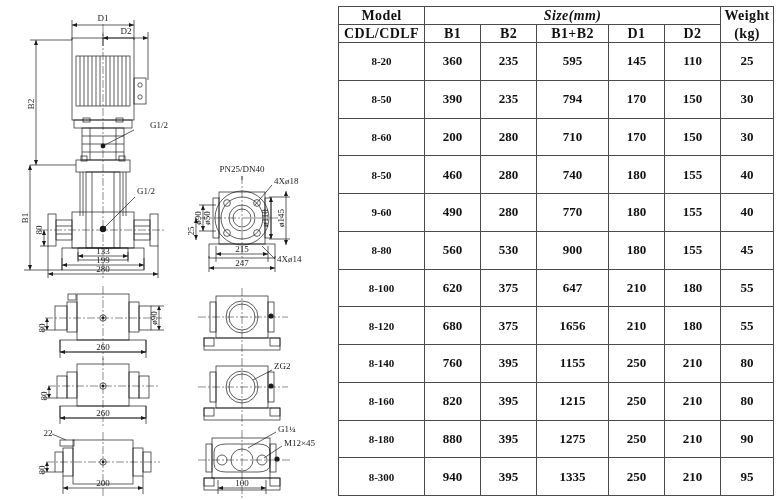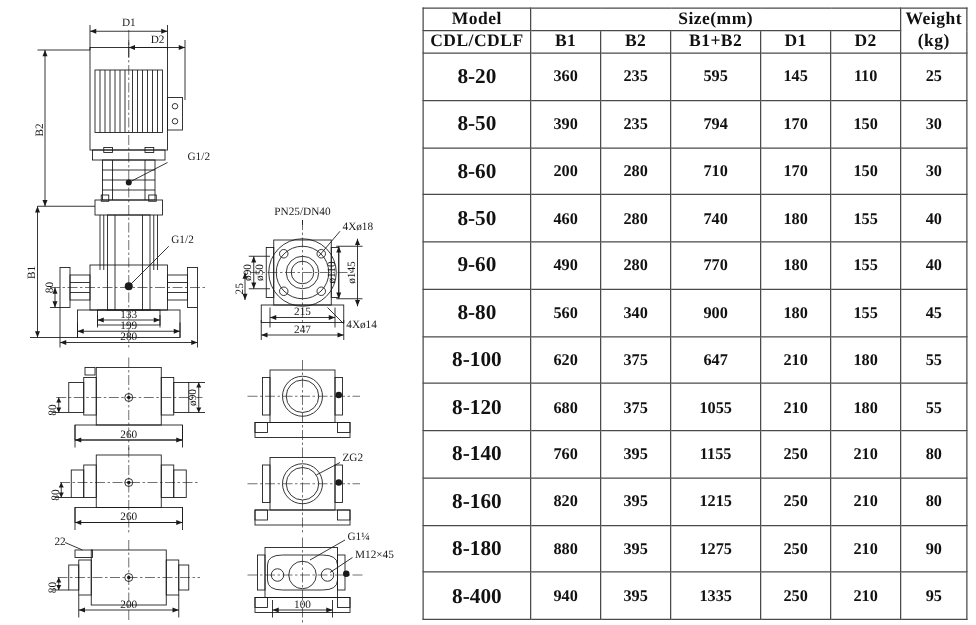--- a/index.html
+++ b/index.html
@@ -60,31 +60,31 @@
   table.spec thead th {
     font-weight: bold;
     font-size: 14px;
     letter-spacing: 0.4px;
   }
   table.spec tbody td {
     font-weight: bold;
     font-size: 13px;
   }
   table.spec tbody td.model {
-    font-size: 17px;
+    font-size: 11px;
   }
   .col-model  { width: 86px; }
   .col-b1     { width: 56px; }
   .col-b2     { width: 56px; }
   .col-sum    { width: 72px; }
   .col-d1     { width: 56px; }
   .col-d2     { width: 56px; }
   .col-weight { width: 53px; }
 
-  .hdr-size   { font-size: 14px; }
+  .hdr-size   { font-size: 14px; font-style: italic; }
   .hdr-weight { font-size: 14px; line-height: 1.25; }
 
   
   text {
     font-family: "Liberation Serif", serif;
     fill: #1a1a1a;
   }
 </style>
 </head>
 <body>
@@ -498,40 +498,40 @@
             <td>490</td>
             <td>280</td>
             <td>770</td>
             <td>180</td>
             <td>155</td>
             <td>40</td>
           </tr>
           <tr>
             <td class="model">8-80</td>
             <td>560</td>
-            <td>340</td>
+            <td>530</td>
             <td>900</td>
             <td>180</td>
             <td>155</td>
             <td>45</td>
           </tr>
           <tr>
             <td class="model">8-100</td>
             <td>620</td>
             <td>375</td>
             <td>647</td>
             <td>210</td>
             <td>180</td>
             <td>55</td>
           </tr>
           <tr>
             <td class="model">8-120</td>
             <td>680</td>
             <td>375</td>
-            <td>1055</td>
+            <td>1656</td>
             <td>210</td>
             <td>180</td>
             <td>55</td>
           </tr>
           <tr>
             <td class="model">8-140</td>
             <td>760</td>
             <td>395</td>
             <td>1155</td>
             <td>250</td>
@@ -550,21 +550,21 @@
           <tr>
             <td class="model">8-180</td>
             <td>880</td>
             <td>395</td>
             <td>1275</td>
             <td>250</td>
             <td>210</td>
             <td>90</td>
           </tr>
           <tr>
-            <td class="model">8-400</td>
+            <td class="model">8-300</td>
             <td>940</td>
             <td>395</td>
             <td>1335</td>
             <td>250</td>
             <td>210</td>
             <td>95</td>
           </tr>
         </tbody>
     </table>
   </div>

